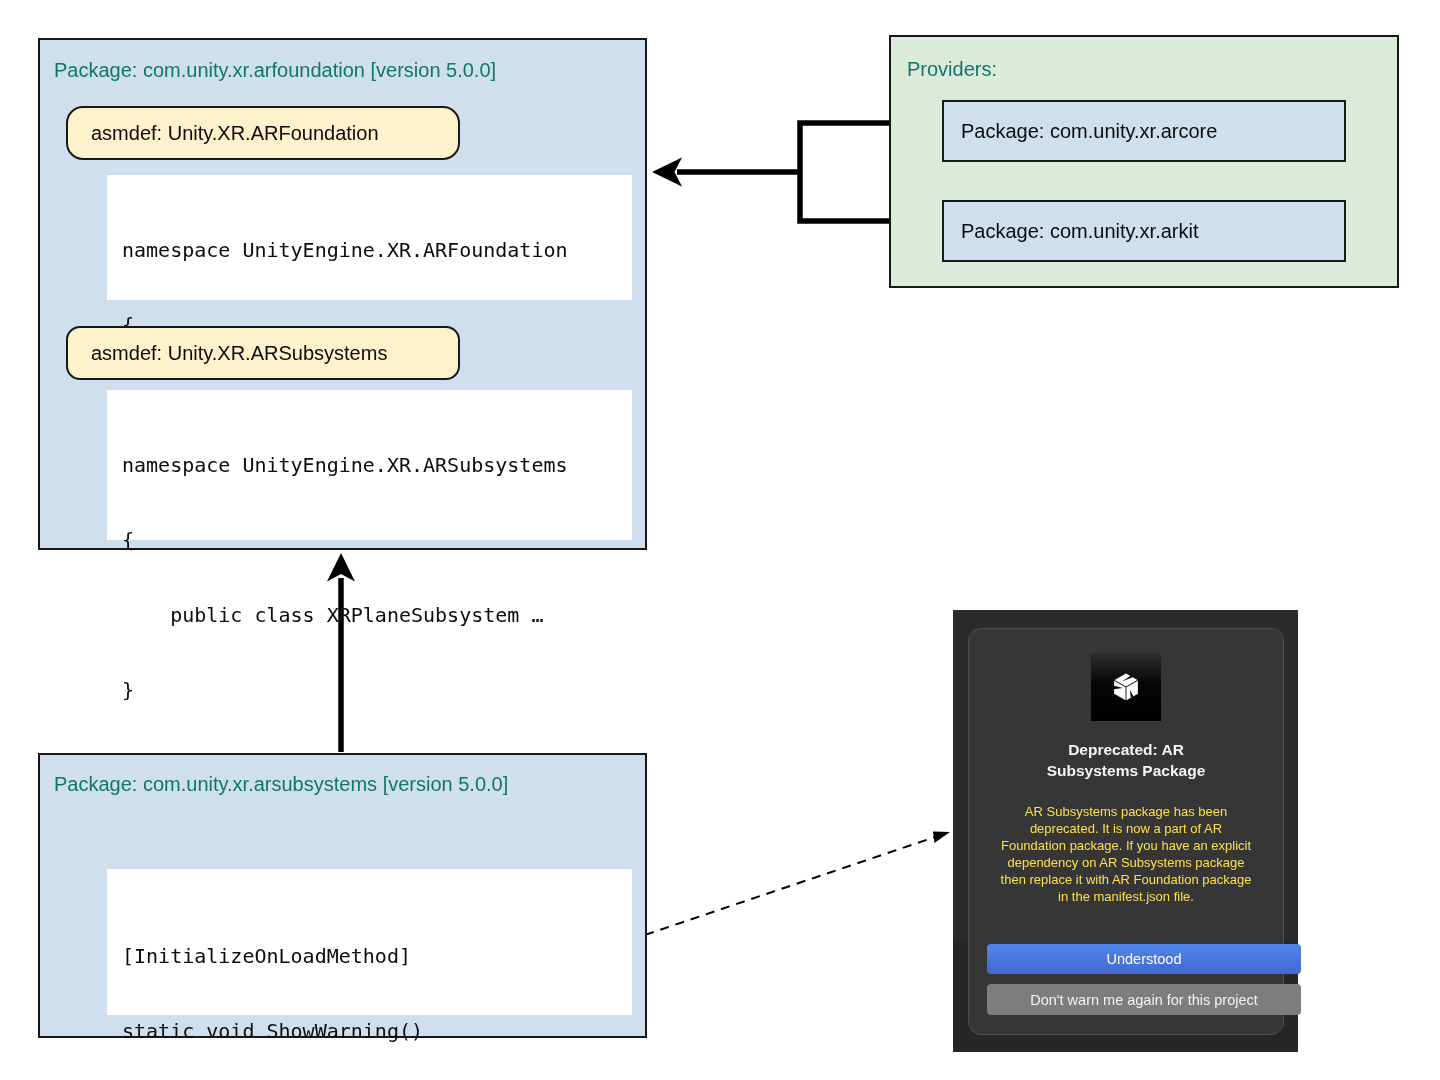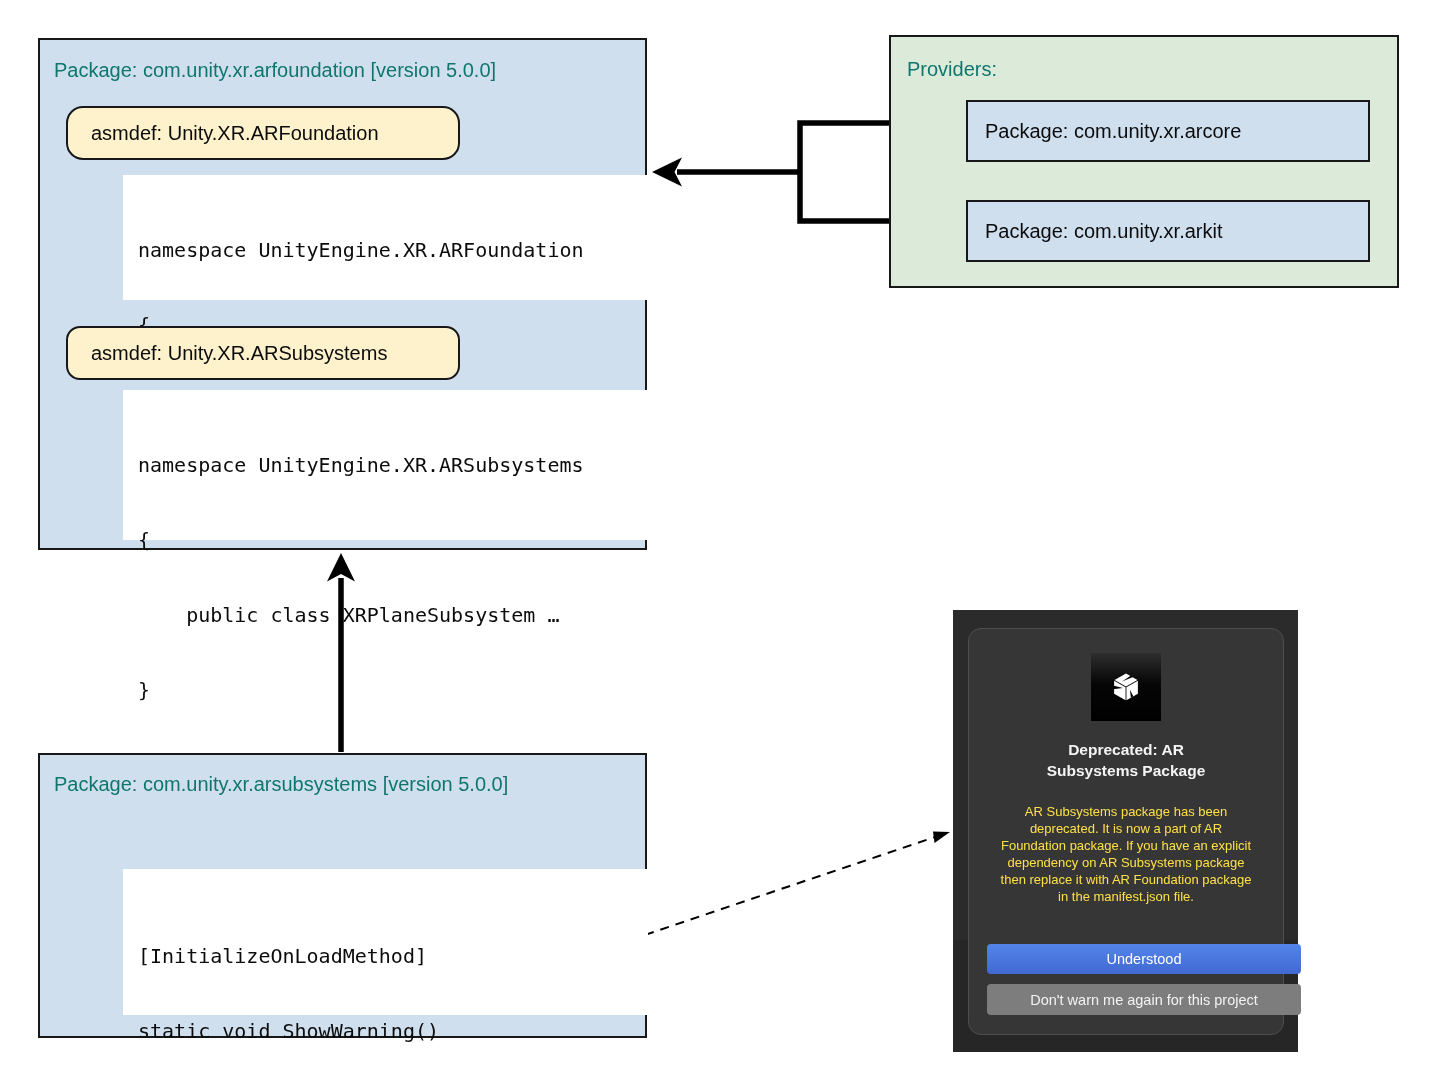--- a/index.html
+++ b/index.html
@@ -14,26 +14,26 @@
   .greenbox{position:absolute;background:#dceada;border:2px solid #18181a;}
   .box-title{position:absolute;font-size:20px;line-height:24px;color:#0f766e;white-space:nowrap;}
   .asmdef{
     position:absolute;left:26px;width:394px;height:54px;background:#fdf2cc;
     border:2.5px solid #18181a;border-radius:14px;display:flex;align-items:center;
     padding-left:23px;font-size:20px;white-space:nowrap;
   }
   .codebox{
     position:absolute;left:67px;width:525px;background:#ffffff;
     font-family:"DejaVu Sans Mono",monospace;font-size:20px;line-height:25px;
-    color:#0c0c0c;white-space:pre;padding:13px 0 0 15px;margin-left:16px;
+    color:#0c0c0c;white-space:pre;padding:13px 0 0 15px;
   }
   .innerpkg{
     position:absolute;left:51px;width:404px;height:62px;background:#cfdfee;
     border:2px solid #18181a;display:flex;align-items:center;padding-left:17px;
-    font-size:20px;white-space:nowrap;margin-left:24px;
+    font-size:20px;white-space:nowrap;
   }
 
   
   svg.connectors{position:absolute;left:0;top:0;pointer-events:none;}
   .conn{stroke:#000;stroke-width:5.5;fill:none;}
   .conn-dash{stroke:#000;stroke-width:2;fill:none;stroke-dasharray:9 7;}
   .arrowhead{fill:#000;stroke:none;}
 
   
   .dialog{position:absolute;left:953px;top:610px;width:345px;height:442px;background:#2b2b2b;}

